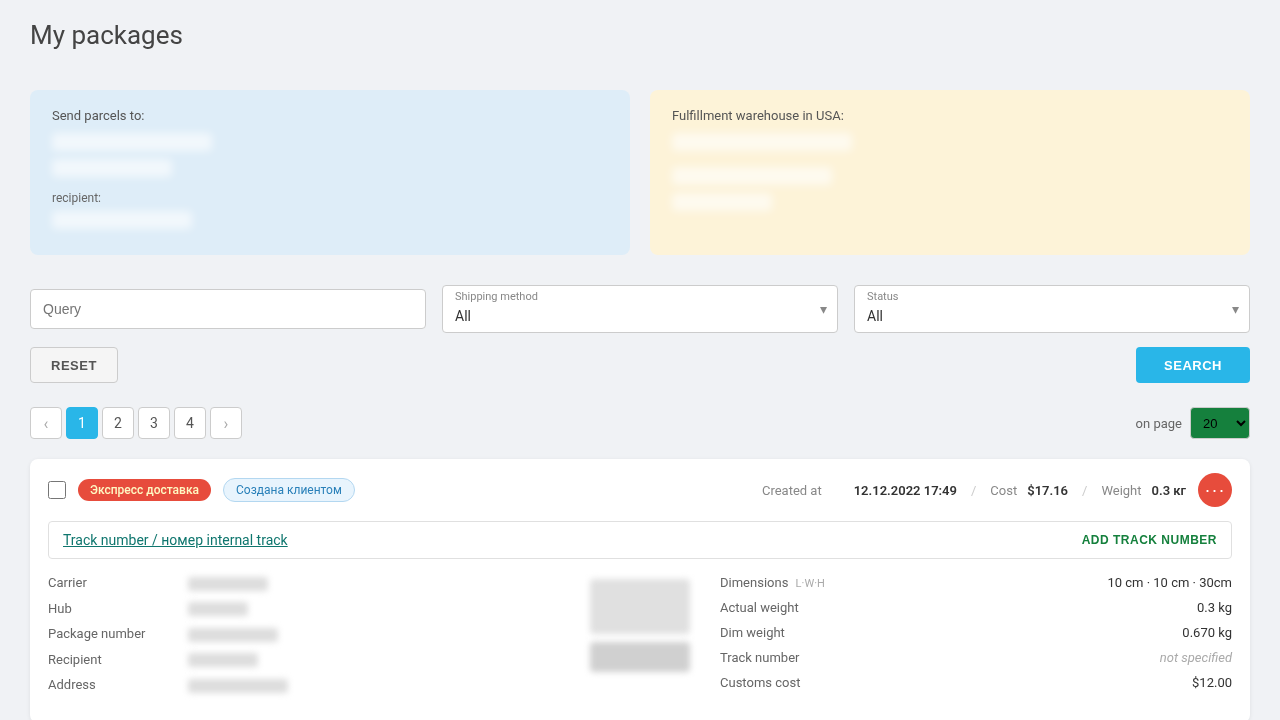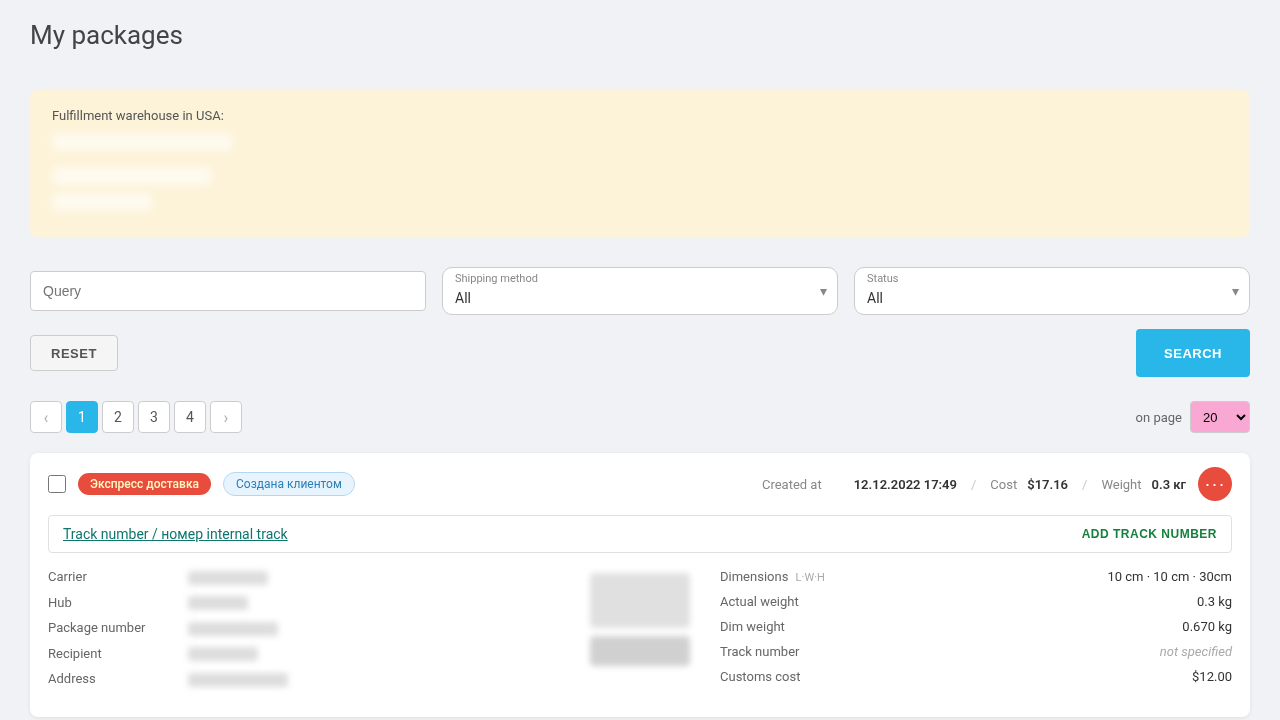--- a/index.html
+++ b/index.html
@@ -95,21 +95,21 @@
       right: 10px;
       top: 50%;
       transform: translateY(-50%);
       color: #888;
       pointer-events: none;
     }
     .filter-select-box {
       flex: 1;
       height: 48px;
       border: 1px solid #ccc;
-      border-radius: 10px;
+      border-radius: 4px;
       background: #fff;
       position: relative;
       cursor: pointer;
       display: flex;
       flex-direction: column;
       justify-content: center;
       padding: 0 12px;
     }
     .buttons-row {
       display: flex;
@@ -123,21 +123,21 @@
       background: #f5f5f5;
       border: 1px solid #ccc;
       border-radius: 4px;
       font-size: 13px;
       font-weight: 600;
       color: #555;
       cursor: pointer;
       letter-spacing: 0.5px;
     }
     .btn-search {
-      height: 48px;
+      height: 36px;
       padding: 0 28px;
       background: #29b6e8;
       border: none;
       border-radius: 4px;
       font-size: 13px;
       font-weight: 600;
       color: #fff;
       cursor: pointer;
       letter-spacing: 0.5px;
     }
@@ -180,21 +180,21 @@
       align-items: center;
       gap: 8px;
       font-size: 13px;
       color: #666;
     }
     .per-page-select {
       height: 32px;
       border: 1px solid #ccc;
       border-radius: 4px;
       padding: 0 8px;
-      background: #f9a8d4;
+      background: #15803d;
       font-size: 13px;
       cursor: pointer;
     }
     .package-card {
       background: #fff;
       border-radius: 8px;
       padding: 0;
       margin-bottom: 16px;
       box-shadow: 0 1px 4px rgba(0,0,0,0.08);
       overflow: hidden;
@@ -370,20 +370,27 @@
       filter: blur(3px);
     }
   </style>
 </head>
 <body>
 
 <div class="page-container">
   <h1 class="page-title">My packages</h1>
 
   <div class="info-cards">
+    <div class="info-card info-card-blue">
+      <div class="info-card-label">Send parcels to:</div>
+      <div class="info-card-blurred w160"></div>
+      <div class="info-card-blurred w120"></div>
+      <div class="recipient-label">recipient:</div>
+      <div class="info-card-blurred w140"></div>
+    </div>
     <div class="info-card info-card-yellow">
       <div class="info-card-label">Fulfillment warehouse in USA:</div>
       <div class="info-card-blurred w180"></div>
       <div class="info-card-blurred w160" style="margin-top: 16px;"></div>
       <div class="info-card-blurred w100"></div>
     </div>
   </div>
 
   <div class="filters-row">
     <input class="filter-input" type="text" placeholder="Query" style="">

